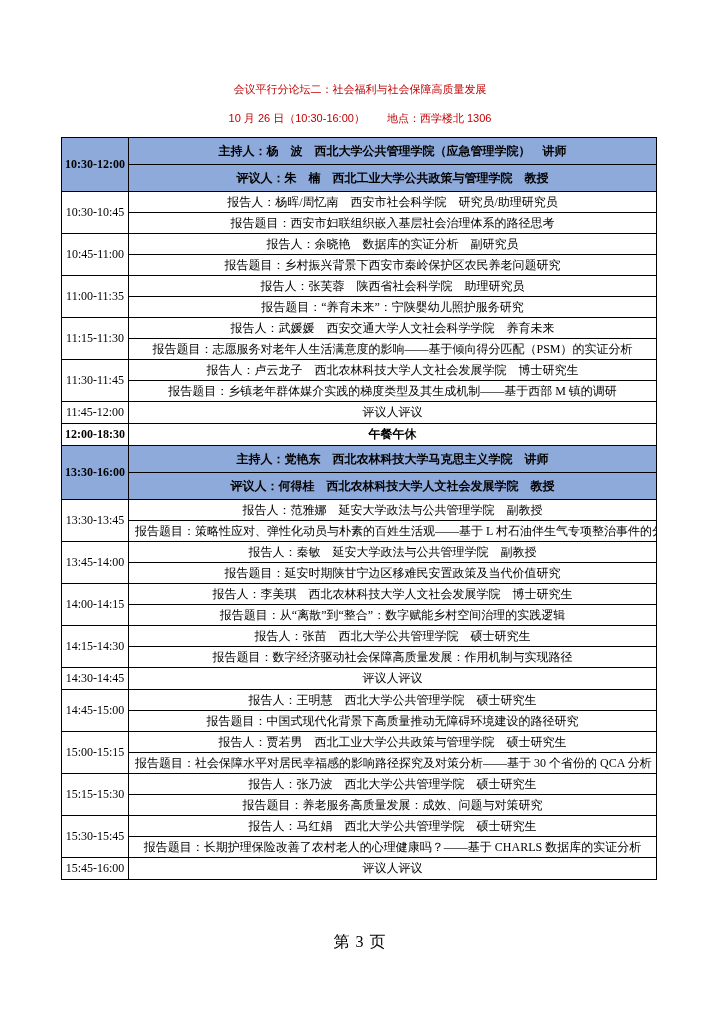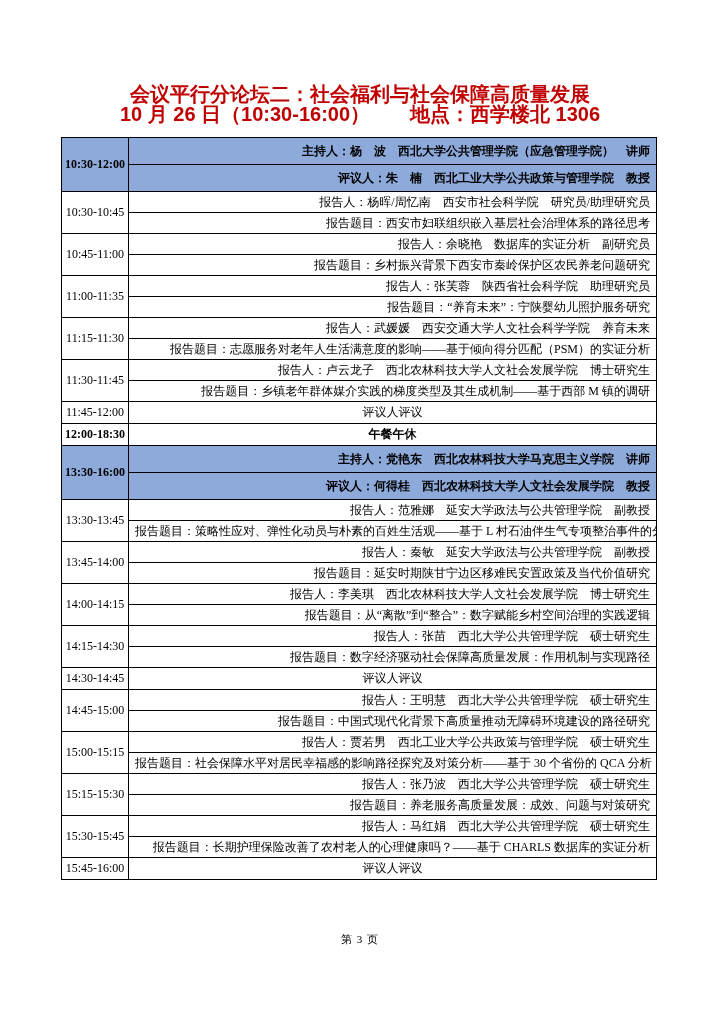--- a/index.html
+++ b/index.html
@@ -19,25 +19,25 @@
     font-family: "Liberation Serif", "DejaVu Serif", serif;
     color: #000;
   }
   .title-block {
     padding-top: 84px;
     text-align: center;
   }
   .title-line1, .title-line2 {
     color: var(--accent-red);
     font-family: "Liberation Sans", "DejaVu Sans", sans-serif;
-    font-weight: bold;
-    font-size: 20px;
+    font-weight: normal;
+    font-size: 11px;
     line-height: 1.0;
   }
-  .title-line2 { margin-top: 0; }
+  .title-line2 { margin-top: 18px; }
   table.schedule {
     border-collapse: collapse;
     margin-left: 61px;
     margin-top: 13px;
     width: 596px;
     table-layout: fixed;
   }
   table.schedule td {
     border: 1px solid var(--border-black);
     vertical-align: middle;
@@ -46,21 +46,21 @@
     white-space: nowrap;
   }
   td.time {
     width: 67px;
     text-align: center;
     padding: 0 1px;
     font-size: 11.5px;
   }
   td.content {
     padding: 0 6px;
-    text-align: right;
+    text-align: center;
   }
   tr.line-talk td { height: 21px; }
   tr.line-chair td {
     height: 27px;
     background: var(--header-blue);
     font-family: "Liberation Sans", "DejaVu Sans", sans-serif;
     font-weight: bold;
   }
   tr.line-chair td.time { font-family: "Liberation Serif", serif; font-weight: bold; }
   tr.line-center td { height: 22px; }
@@ -68,21 +68,21 @@
   tr.line-center.bold td.content {
     font-family: "Liberation Sans", "DejaVu Sans", sans-serif;
     font-weight: bold;
   }
   tr.line-center.bold td.time { font-weight: bold; }
   .footer {
     position: absolute;
     left: 0; right: 0;
     top: 932px;
     text-align: center;
-    font-size: 11px;
+    font-size: 16px;
     letter-spacing: 1px;
   }
 </style>
 </head>
 <body>
 
 <div class="page">
   <div class="title-block">
     <div class="title-line1">会议平行分论坛二：社会福利与社会保障高质量发展</div>
     <div class="title-line2">10 月 26 日（10:30-16:00）　　地点：西学楼北 1306</div>

